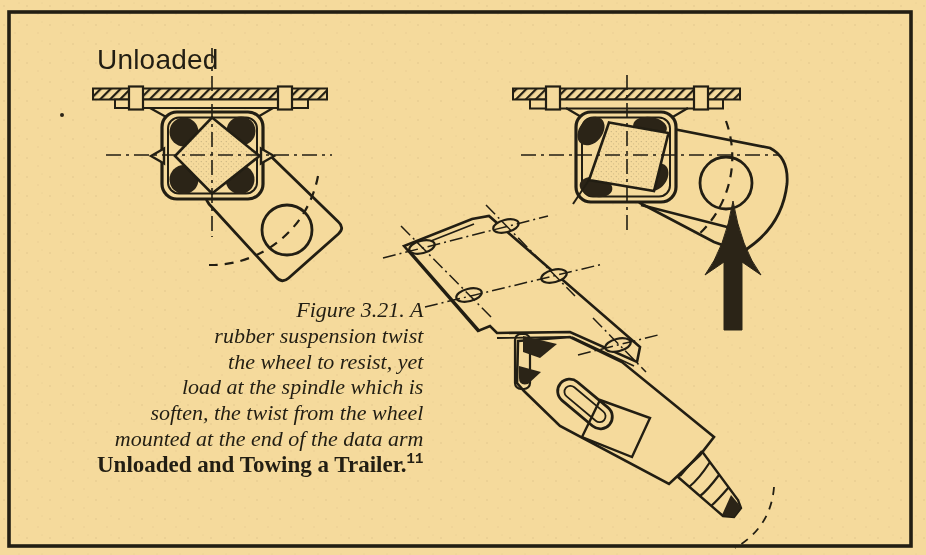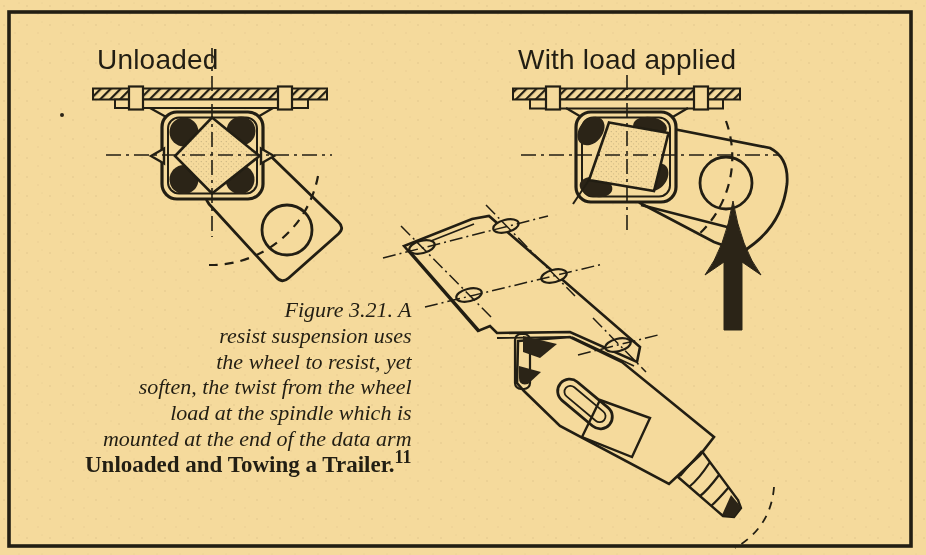--- a/index.html
+++ b/index.html
@@ -26,32 +26,33 @@
   .caption{
     position:absolute;
     left:85px;top:297px;
     color:var(--ink,#221e13);
     font-family:"Liberation Serif", serif;
     font-size:22px;
     font-style:italic;
     line-height:25.8px;
     white-space:nowrap;
   }
-  .caption .cap-line{white-space:nowrap;}
+  .caption .cap-line{white-space:nowrap;margin-left:12px;}
   .caption .src-line{
     font-style:normal;
     font-weight:bold;
     font-size:23px;
   }
   .caption sup{
-    font-size:18px;
+    font-size:14px;
     font-weight:bold;
     font-style:normal;
     vertical-align:super;
     line-height:0;
+    font-family:Liberation Mono, monospace;
   }
 </style>
 </head>
 <body>
 
 <div class="stage">
 
   <svg width="926" height="555" viewBox="0 0 926 555">
     <defs>
       <pattern id="hatch" width="7" height="7" patternUnits="userSpaceOnUse" patternTransform="rotate(-45)">
@@ -184,25 +185,24 @@
         <path d="M486,205 L575,296"></path>
         <path d="M578,355 L658,335"></path>
         <path d="M593,318 L646,372"></path>
       </g>
 
       <path d="M774,487 Q771,527 735,548" class="inkline" stroke-width="1.8" stroke-dasharray="8 7"></path>
     </g>
   </svg>
 
   <div class="label" style="left:97px;top:44px;">Unloaded</div>
-  <div class="label" style="left:518px;top:44px;">With load applied</div>
 
   <div class="caption">
     <div class="cap-line">Figure 3.21.  A</div>
-    <div class="cap-line">resist suspension uses</div>
+    <div class="cap-line">rubber suspension twist</div>
     <div class="cap-line">the wheel to resist, yet</div>
+    <div class="cap-line">load at the spindle which is</div>
     <div class="cap-line">soften, the twist from the wheel</div>
-    <div class="cap-line">load at the spindle which is</div>
     <div class="cap-line">mounted at the end of the data arm</div>
     <div class="cap-line src-line"><span>Unloaded and Towing a Trailer.</span><sup>11</sup></div>
   </div>
 
 </div>
 
 </body></html>

